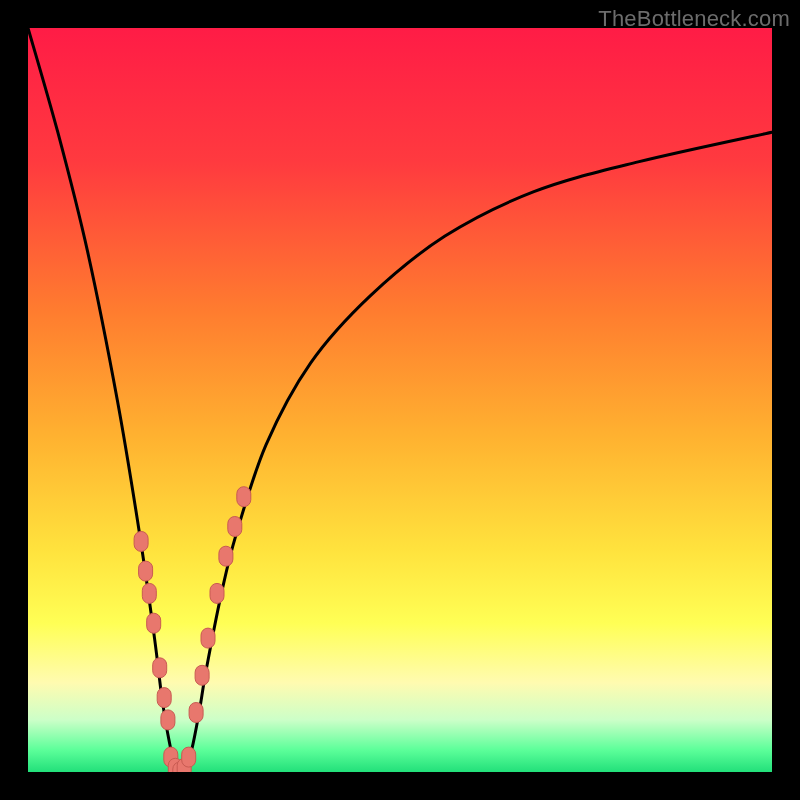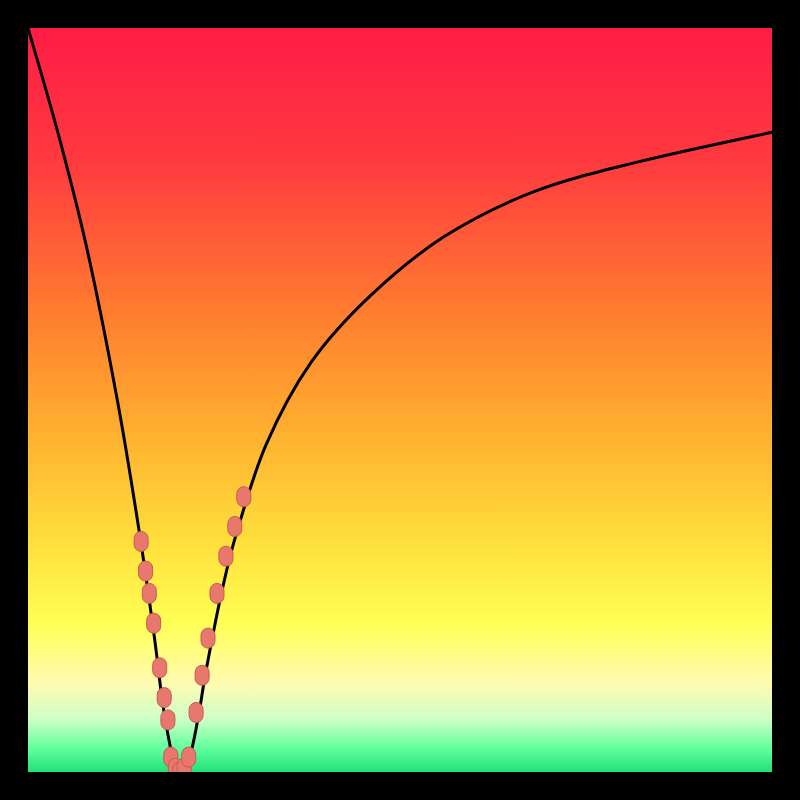--- a/index.html
+++ b/index.html
@@ -85,13 +85,14 @@
           <rect x="167.1" y="637.3" width="14" height="20" rx="7" ry="7" fill="#e8776d" stroke="#c85b52" stroke-width="1"></rect>
           <rect x="173.0" y="600.1" width="14" height="20" rx="7" ry="7" fill="#e8776d" stroke="#c85b52" stroke-width="1"></rect>
           <rect x="182.0" y="555.4" width="14" height="20" rx="7" ry="7" fill="#e8776d" stroke="#c85b52" stroke-width="1"></rect>
           <rect x="190.9" y="518.2" width="14" height="20" rx="7" ry="7" fill="#e8776d" stroke="#c85b52" stroke-width="1"></rect>
           <rect x="199.8" y="488.5" width="14" height="20" rx="7" ry="7" fill="#e8776d" stroke="#c85b52" stroke-width="1"></rect>
           <rect x="208.8" y="458.7" width="14" height="20" rx="7" ry="7" fill="#e8776d" stroke="#c85b52" stroke-width="1"></rect>
         </g>
     </svg>
   </div>
 
+  <div class="watermark">TheBottleneck.com</div>
 </div>
 
 </body></html>

